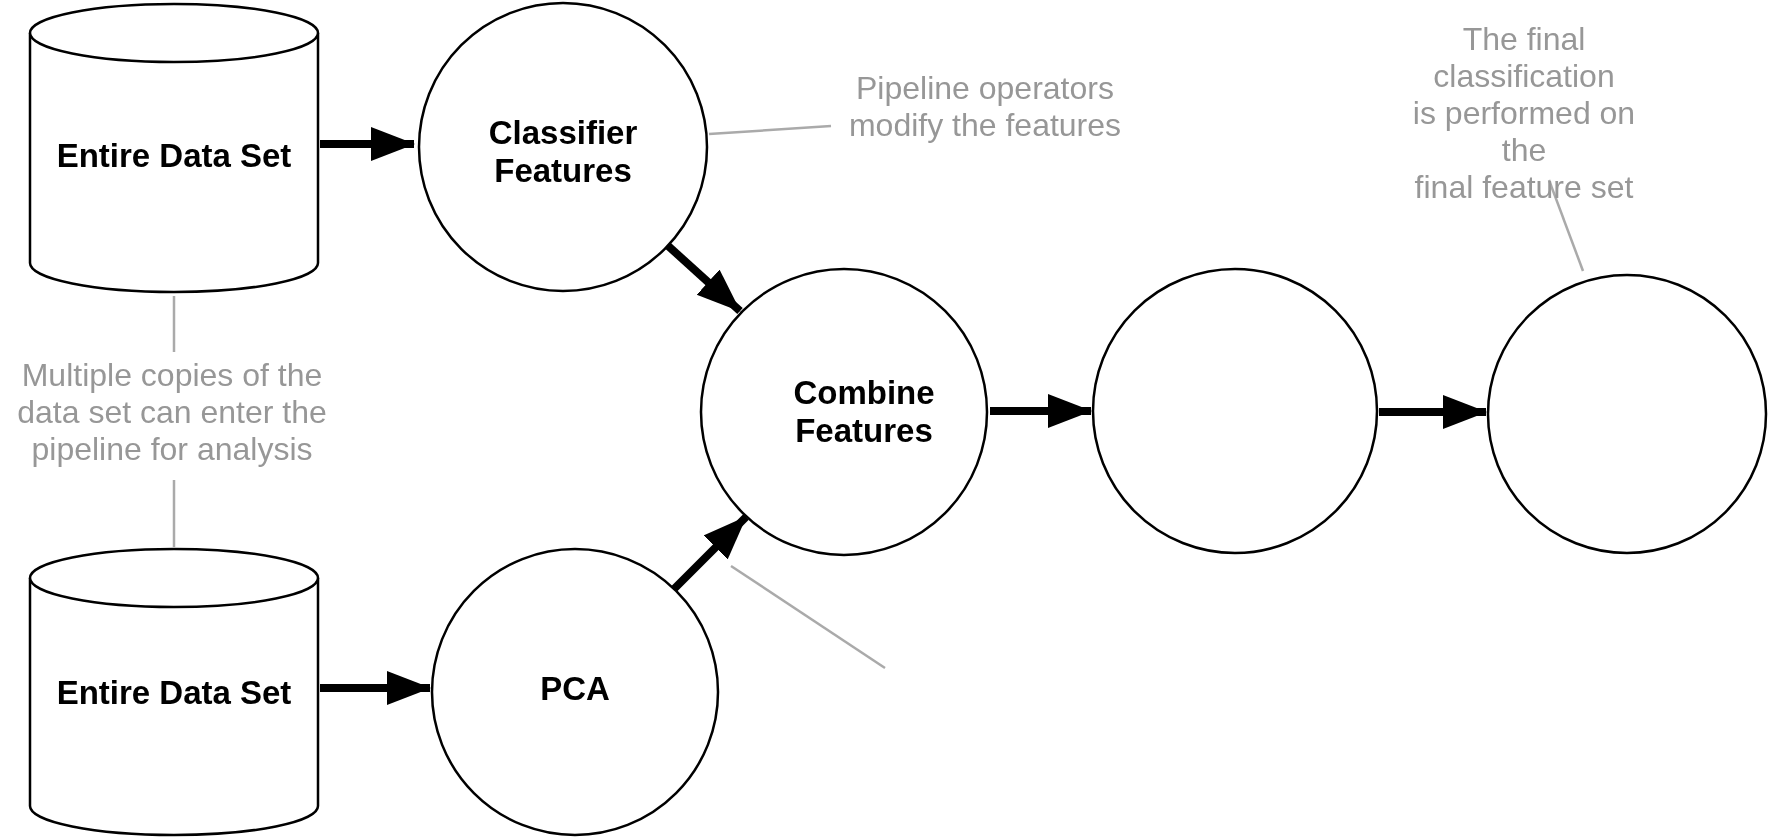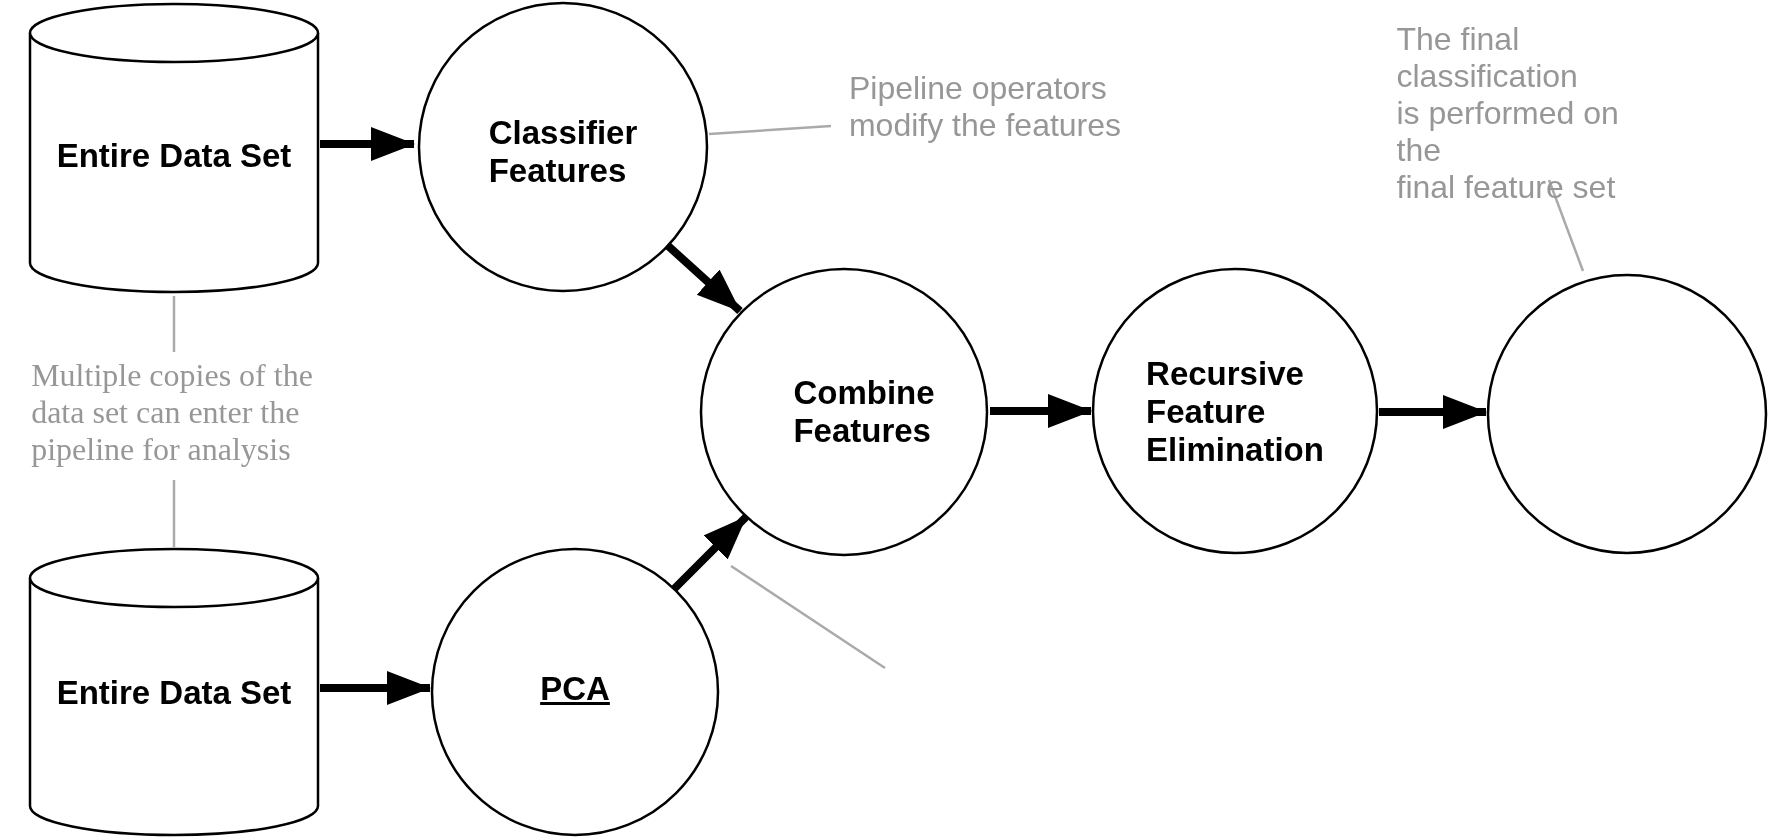--- a/index.html
+++ b/index.html
@@ -11,21 +11,21 @@
     overflow: hidden;
     font-family: "Liberation Sans", sans-serif;
   }
   .layer-svg {
     position: absolute;
     left: 0; top: 0;
   }
   .label {
     position: absolute;
     transform: translate(-50%, -50%);
-    text-align: left;
+    text-align: center;
     white-space: pre-line;
   }
   .node-label {
     font-weight: bold;
     font-size: 33px;
     line-height: 38px;
     color: #000000;
   }
   .annotation-label {
     font-weight: normal;
@@ -72,29 +72,26 @@
     <circle cx="575" cy="692" r="143" fill="#ffffff" stroke="#000000" stroke-width="2.5"></circle>
     <circle cx="844" cy="412" r="143" fill="#ffffff" stroke="#000000" stroke-width="2.5"></circle>
     <circle cx="1235" cy="411" r="142" fill="#ffffff" stroke="#000000" stroke-width="2.5"></circle>
     <circle cx="1627" cy="414" r="139" fill="#ffffff" stroke="#000000" stroke-width="2.5"></circle>
   </svg>
 
   <div class="label node-label" style="left:174px; top:156px;">Entire Data Set</div>
   <div class="label node-label" style="left:174px; top:693px;">Entire Data Set</div>
   <div class="label node-label" style="left:563px; top:152px;">Classifier
 Features</div>
-  <div class="label node-label" style="left:575px; top:689px;text-decoration:underline;">PCA</div>
+  <div class="label node-label" style="left:575px; top:689px;">PCA</div>
   <div class="label node-label" style="left:864px; top:412px;">Combine
 Features</div>
-  <div class="label node-label" style="left:1235px; top:412px;">Recursive
-Feature
-Elimination</div>
 
   <div class="label annotation-label" style="left:985px; top:107px;">Pipeline operators
 modify the features</div>
-  <div class="label annotation-label" style="left:172px; top:412px;font-family:Liberation Serif, serif;">Multiple copies of the
+  <div class="label annotation-label" style="left:172px; top:412px;">Multiple copies of the
 data set can enter the
 pipeline for analysis</div>
   <div class="label annotation-label" style="left:1524px; top:113px;">The final classification
 is performed on the
 final feature set</div>
 
 </div>
 
 </body></html>

